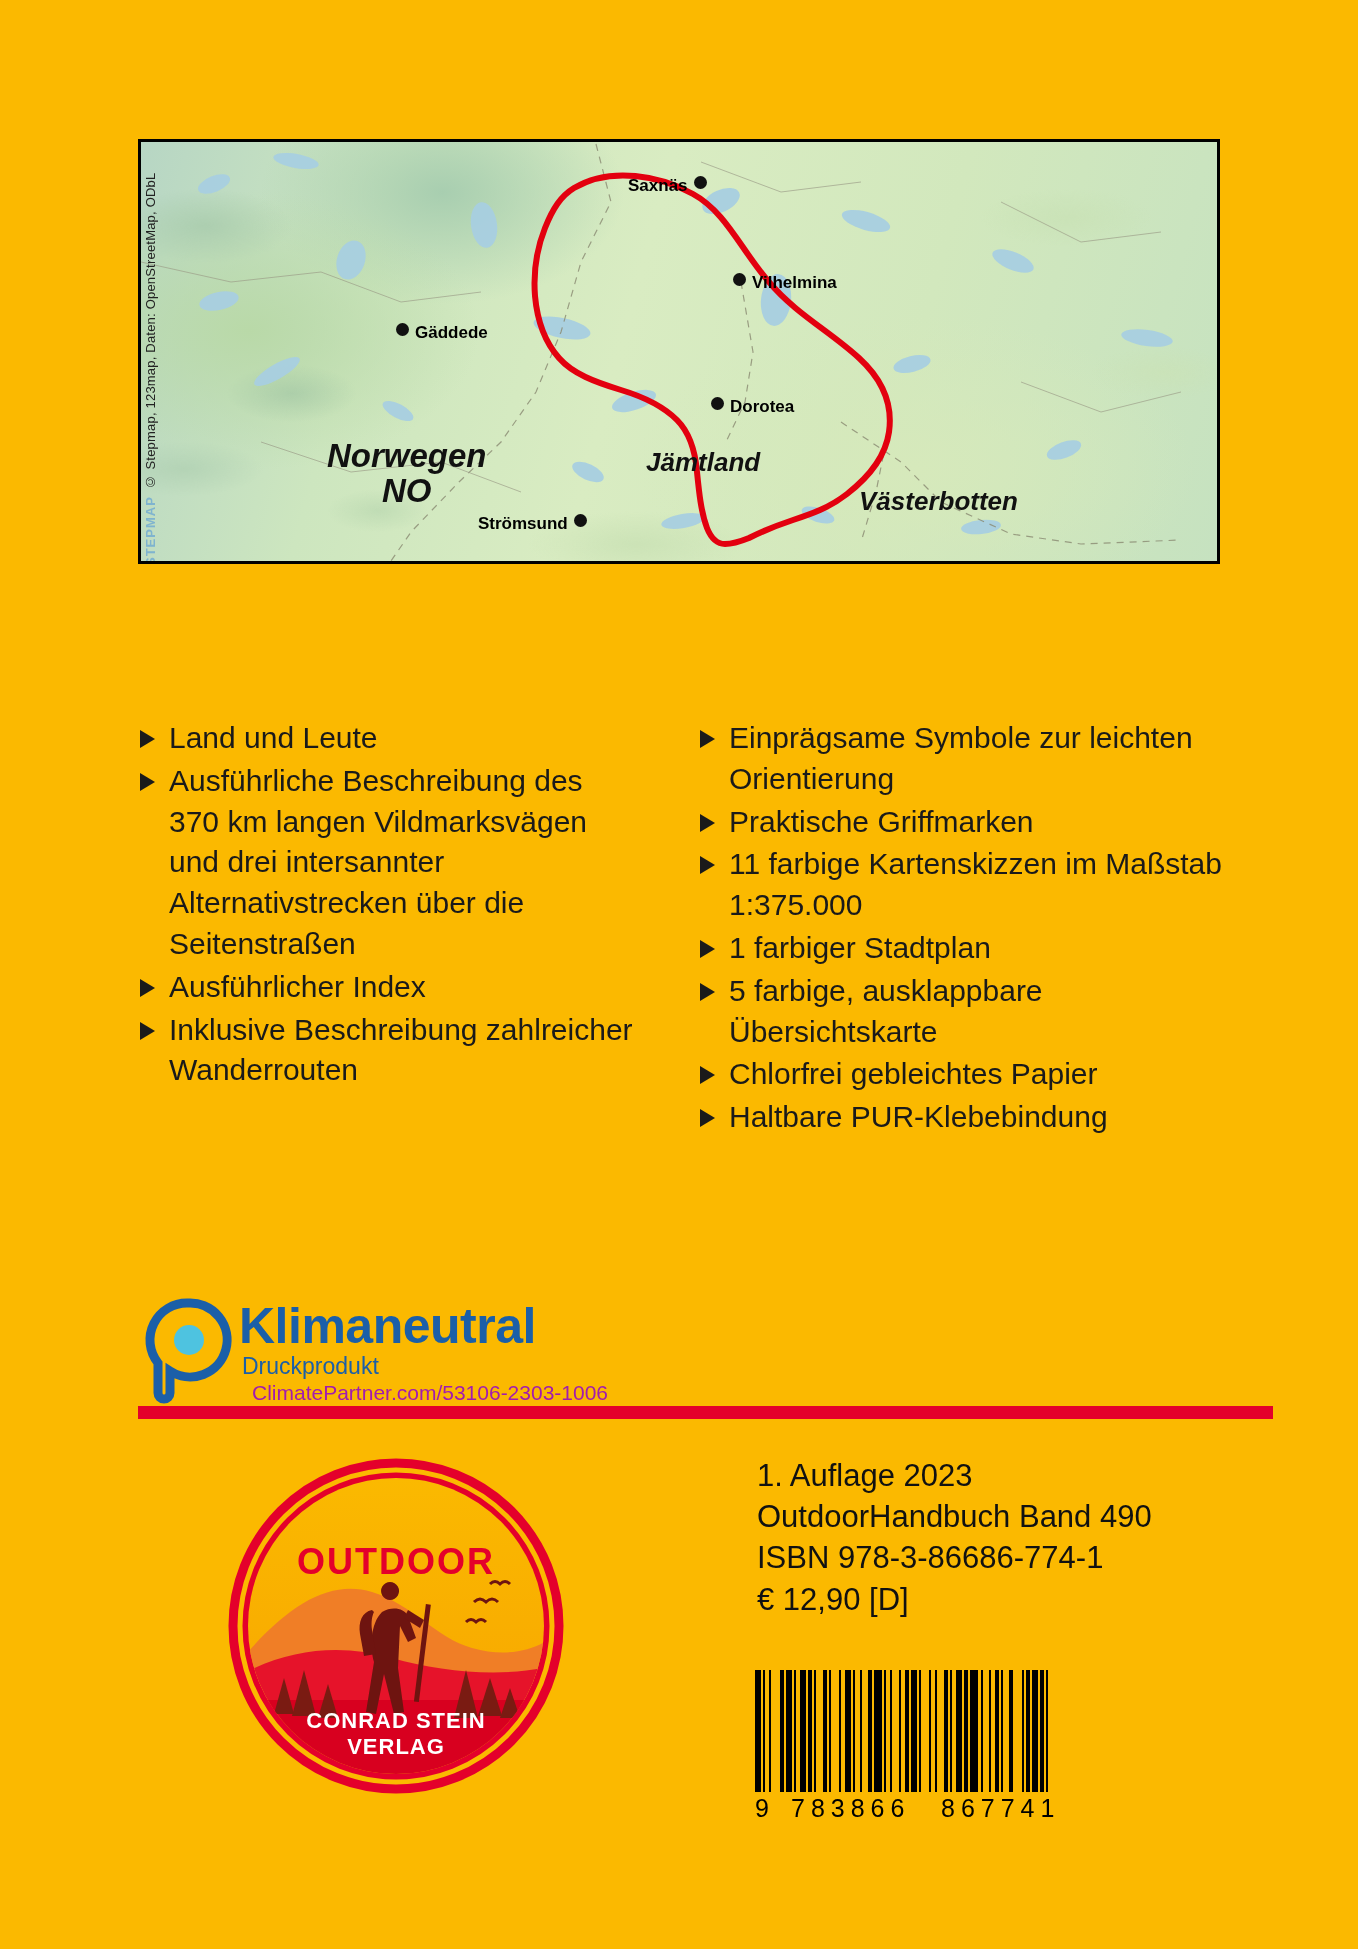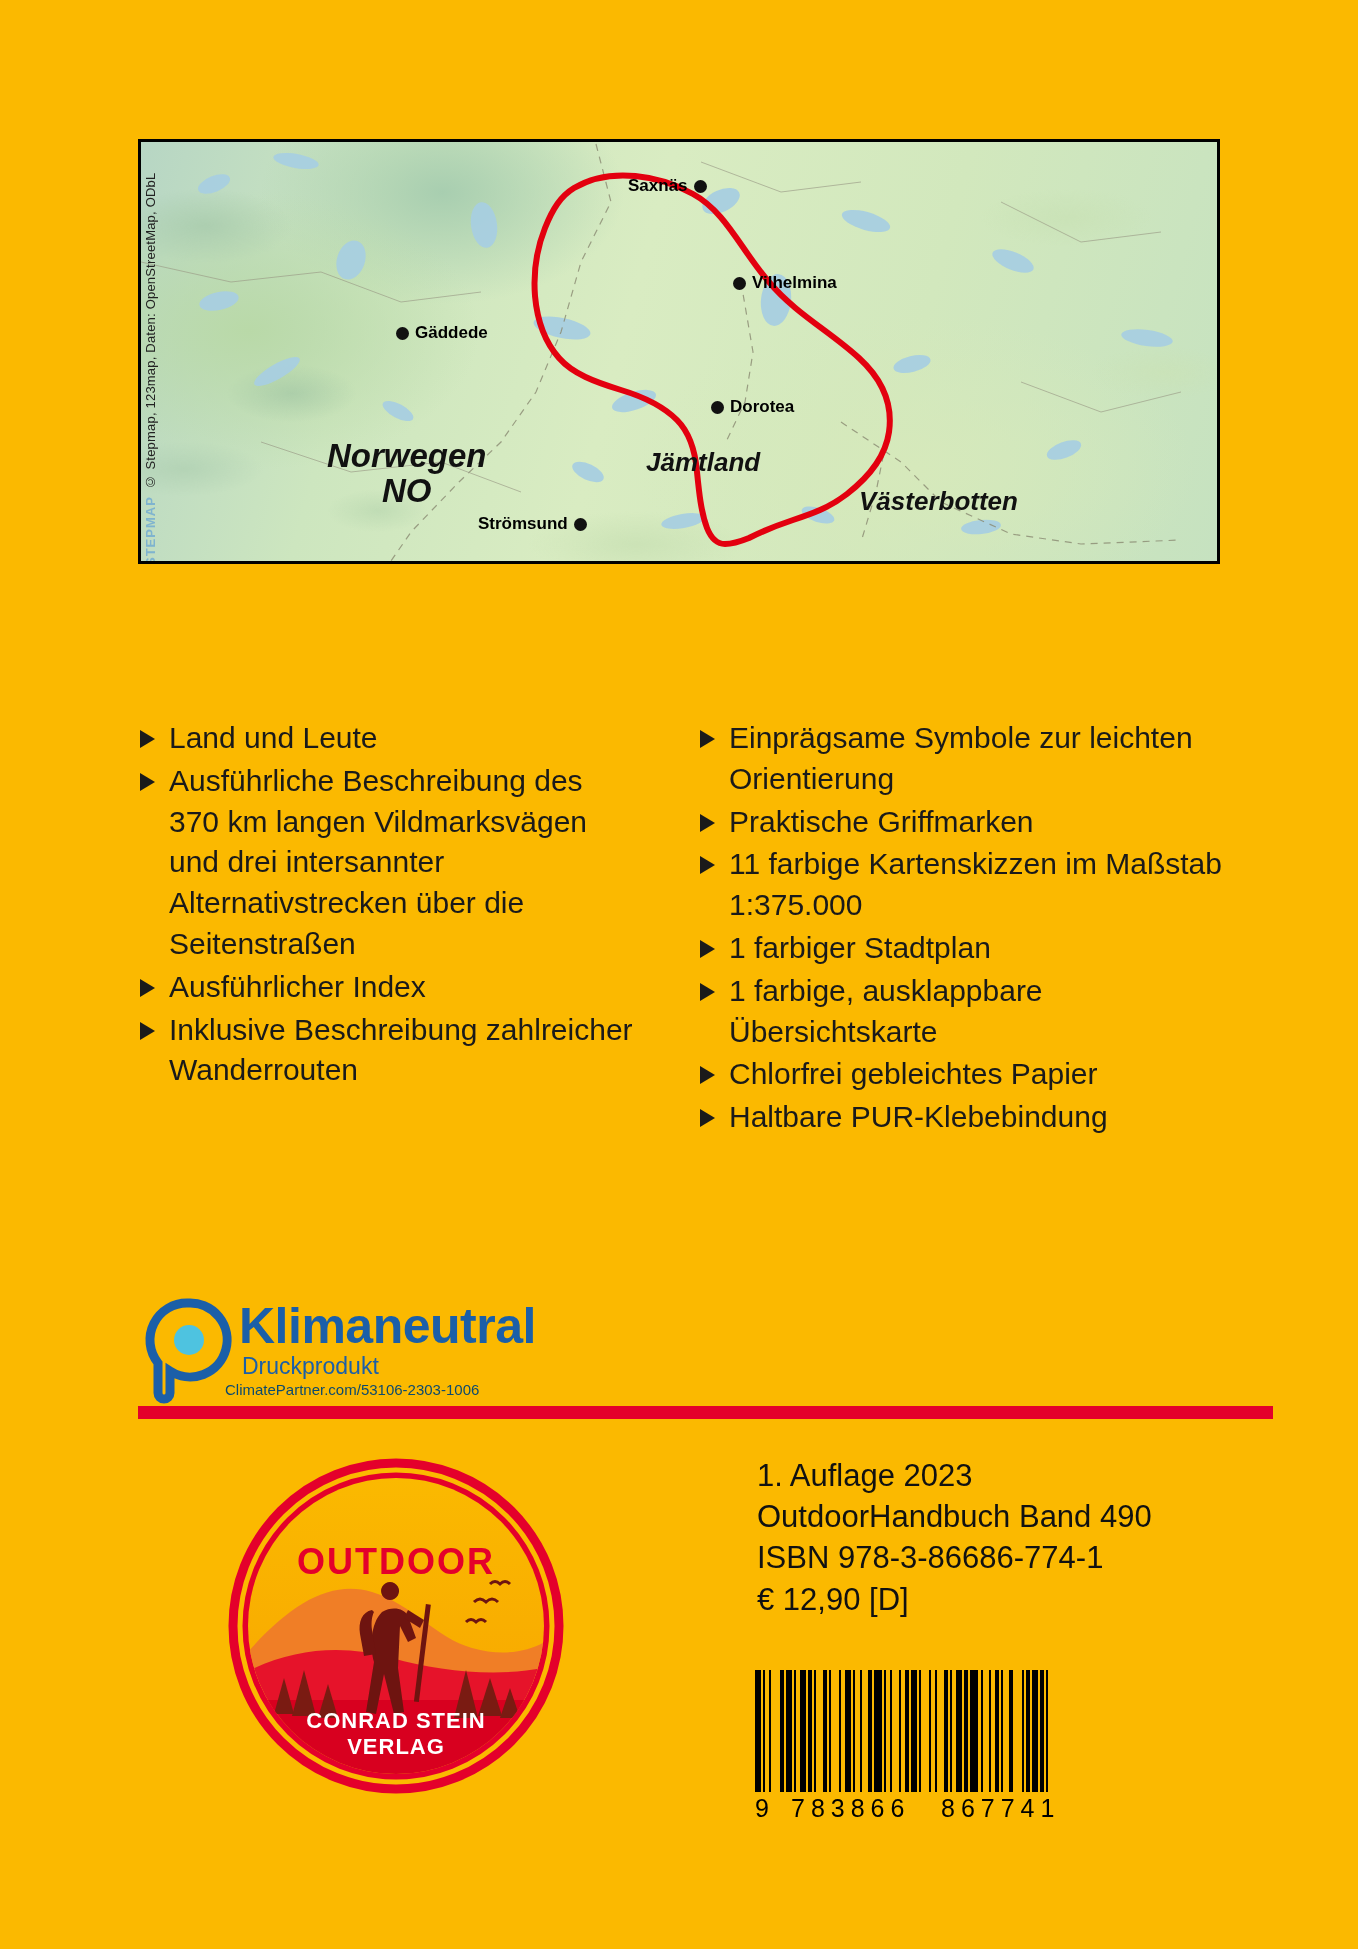--- a/index.html
+++ b/index.html
@@ -85,21 +85,21 @@
     color: #111;
     text-align: center;
     line-height: 1.06;
   }
   #label-norwegen { left: 186px; top: 297px; font-size: 33px; }
   #label-jamtland { left: 505px; top: 307px; font-size: 26px; }
   #label-vasterbotten { left: 718px; top: 346px; font-size: 26px; }
   .city {
     position: absolute;
     display: flex;
-    align-items: center;
+    align-items: flex-start;
     font-size: 17px;
     font-weight: bold;
     color: #000;
     white-space: nowrap;
   }
   .dot {
     width: 13px; height: 13px; border-radius: 50%;
     background: #111;
     display: inline-block;
   }
@@ -145,22 +145,22 @@
   #klima-title {
     position: absolute; left: 96px; top: 0;
     font-size: 50px; font-weight: bold; color: #1b5fa8;
     letter-spacing: -.5px;
   }
   #klima-sub {
     position: absolute; left: 99px; top: 56px;
     font-size: 23px; color: #1b5fa8;
   }
   #klima-url {
-    position: absolute; left: 82px; top: 84px;
-    font-size: 15px; color: #0c4a6e;
+    position: absolute; left: 109px; top: 84px;
+    font-size: 21px; color: #a21caf;
   }
 
   
   #red-rule {
     position: absolute;
     left: 138px; top: 1406px;
     width: 1135px; height: 13px;
     background: #e4002b;
   }
 
@@ -321,21 +321,21 @@
   <div class="feat">
     <span class="tri"></span>
     <span class="feat-text">11 farbige Kartenskizzen im Maßstab 1:375.000</span>
   </div>
   <div class="feat">
     <span class="tri"></span>
     <span class="feat-text">1 farbiger Stadtplan</span>
   </div>
   <div class="feat">
     <span class="tri"></span>
-    <span class="feat-text">1 farbige, ausklappbare Übersichtskarte</span>
+    <span class="feat-text">5 farbige, ausklappbare Übersichtskarte</span>
   </div>
   <div class="feat">
     <span class="tri"></span>
     <span class="feat-text">Chlorfrei gebleichtes Papier</span>
   </div>
   <div class="feat">
     <span class="tri"></span>
     <span class="feat-text">Haltbare PUR-Klebebindung</span>
   </div>
 </div>

